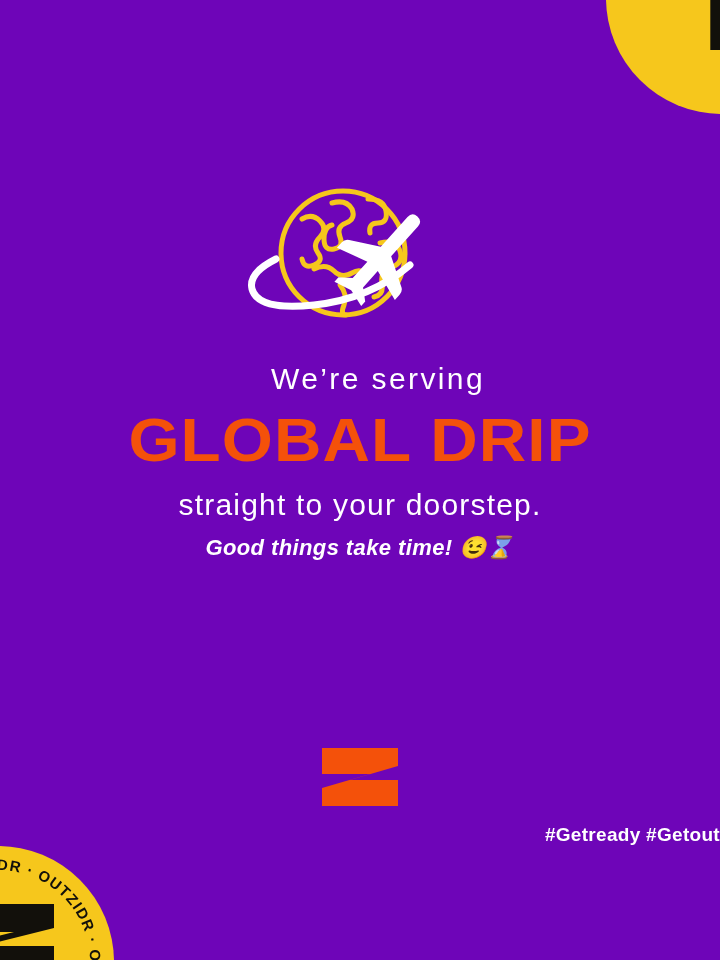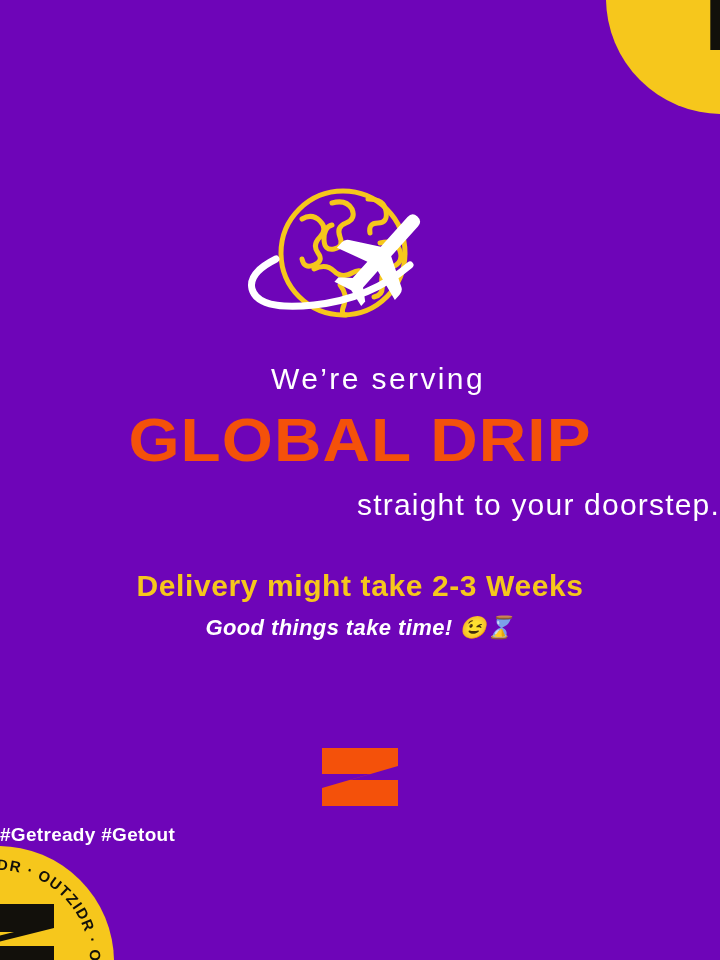--- a/index.html
+++ b/index.html
@@ -98,21 +98,20 @@
     font-stretch:condensed;
   }
 
   .subline {
     color:#ffffff;
     font-size:30px;
     font-weight:300;
     letter-spacing:1.2px;
     line-height:1.2;
     margin-top:16px;
-    text-align:right;
   }
 
   .delivery {
     color:#F6C71C;
     font-size:30px;
     font-weight:bold;
     letter-spacing:.6px;
     margin-top:46px;
   }
 
@@ -123,21 +122,21 @@
     font-style:italic;
     letter-spacing:.4px;
     margin-top:12px;
   }
 
   
   .footer {
     position:absolute;
     left:0; right:0;
     top:748px;
-    text-align:left;
+    text-align:right;
   }
   .logo-z {
     display:block;
     margin:0 auto;
   }
   .hashtags {
     color:#ffffff;
     font-size:19px;
     font-weight:bold;
     letter-spacing:.3px;
@@ -192,21 +191,20 @@
     <g transform="translate(152,18) rotate(42)">
       <path d="M36 2 q7 0 7 7 l0 40 l28 16 q4 2 4 7 l0 7 l-32 -10 l0 22 l11 9 l0 6 l-18 -5 l-18 5 l0 -6 l11 -9 l0 -22 l-32 10 l0 -7 q0 -5 4 -7 l28 -16 l0 -40 q0 -7 7 -7 z" fill="#FFFFFF"></path>
     </g>
   </svg>
 </div>
 
 <div class="content">
   <div class="kicker">We’re serving</div>
   <div class="headline">GLOBAL DRIP</div>
   <div class="subline">straight to your doorstep.</div>
-  <div class="delivery">Delivery might take 2-3 Weeks</div>
   <div class="tagline">Good things take time! 😉⌛</div>
 </div>
 
 <div class="footer">
   <svg class="logo-z" width="80" height="58" viewBox="0 0 80 58">
     <polygon points="2,0 78,0 78,18 30,32 78,32 78,58 2,58 2,40 50,26 2,26" fill="#F4510A"></polygon>
   </svg>
   <div class="hashtags">#Getready #Getout</div>
 </div>
 

